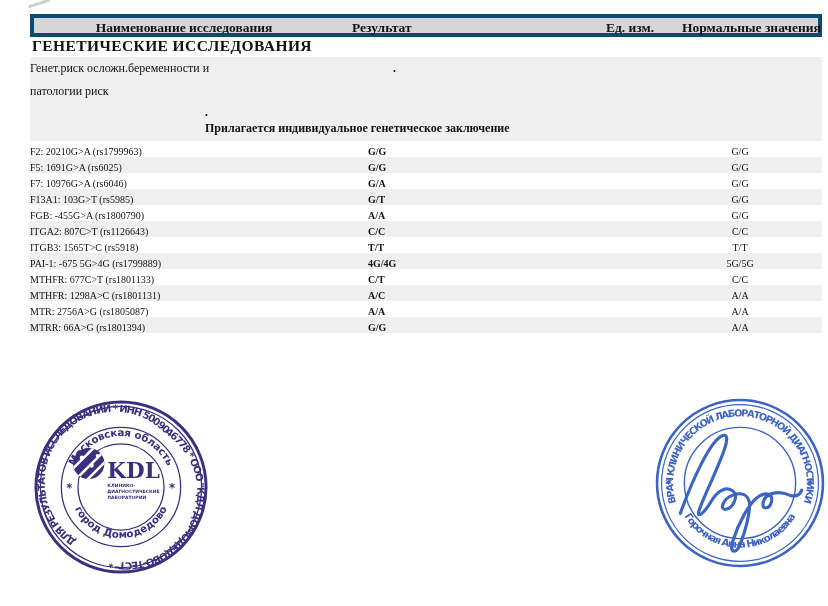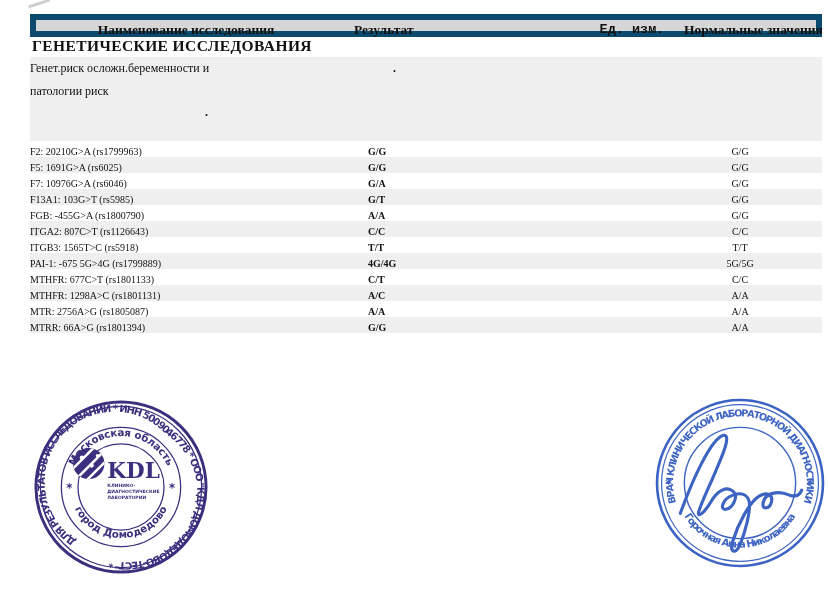--- a/index.html
+++ b/index.html
@@ -4,26 +4,26 @@
 <style>
   html,body{margin:0;padding:0;background:#fff;}
   .page{
     position:relative;width:828px;height:606px;background:#fff;overflow:hidden;
     font-family:"Liberation Serif",serif;color:#111;
   }
   .artifact{position:absolute;left:28px;top:2px;width:22px;height:0;
     border-top:3px solid #b9b9b9;transform:rotate(-18deg);opacity:.7;}
   
   .thead{position:absolute;left:30px;top:14px;width:792px;height:23px;
-    background:var(--header-bg);border:6px solid #0c4a6e;box-sizing:border-box;
+    background:var(--header-bg);border:4px solid #0c4a6e;box-sizing:border-box;
     font-weight:bold;font-size:13.5px;line-height:19px;}
   .thead span{position:absolute;top:0;white-space:nowrap;}
   .h-name{left:0;width:300px;text-align:center;}
   .h-result{left:318px;}
-  .h-units{left:536px;width:120px;text-align:center;font-family:Liberation Mono, monospace;}
+  .h-units{left:536px;width:120px;text-align:center;}
   .h-normal{left:648px;width:142px;text-align:left;}
   .section-title{position:absolute;left:32px;top:37px;font-weight:bold;
     font-size:15.5px;letter-spacing:.4px;white-space:nowrap;}
   
   .preamble{position:absolute;left:30px;top:57px;width:792px;height:84px;
     background:var(--row-alt);font-size:12px;}
   .preamble span{position:absolute;white-space:nowrap;}
   .p-line1{left:0;top:4px;}
   .p-dot1{left:363px;top:4px;font-weight:bold;}
   .p-line2{left:0;top:27px;}
@@ -58,20 +58,21 @@
     <span class="h-normal">Нормальные значения</span>
   </div>
 
   <div class="section-title">ГЕНЕТИЧЕСКИЕ ИССЛЕДОВАНИЯ</div>
 
   <div class="preamble">
     <span class="p-line1">Генет.риск осложн.беременности и</span>
     <span class="p-dot1">.</span>
     <span class="p-line2">патологии риск</span>
     <span class="p-dot2">.</span>
+    <span class="p-note">Прилагается индивидуальное генетическое заключение</span>
   </div>
 
   <div class="tbody" id="rows">
       <div class="trow">
         <span class="c-name">F2: 20210G&gt;A (rs1799963)</span>
         <span class="c-result">G/G</span>
         <span class="c-normal">G/G</span>
       </div>
       <div class="trow alt">
         <span class="c-name">F5: 1691G&gt;A (rs6025)</span>

